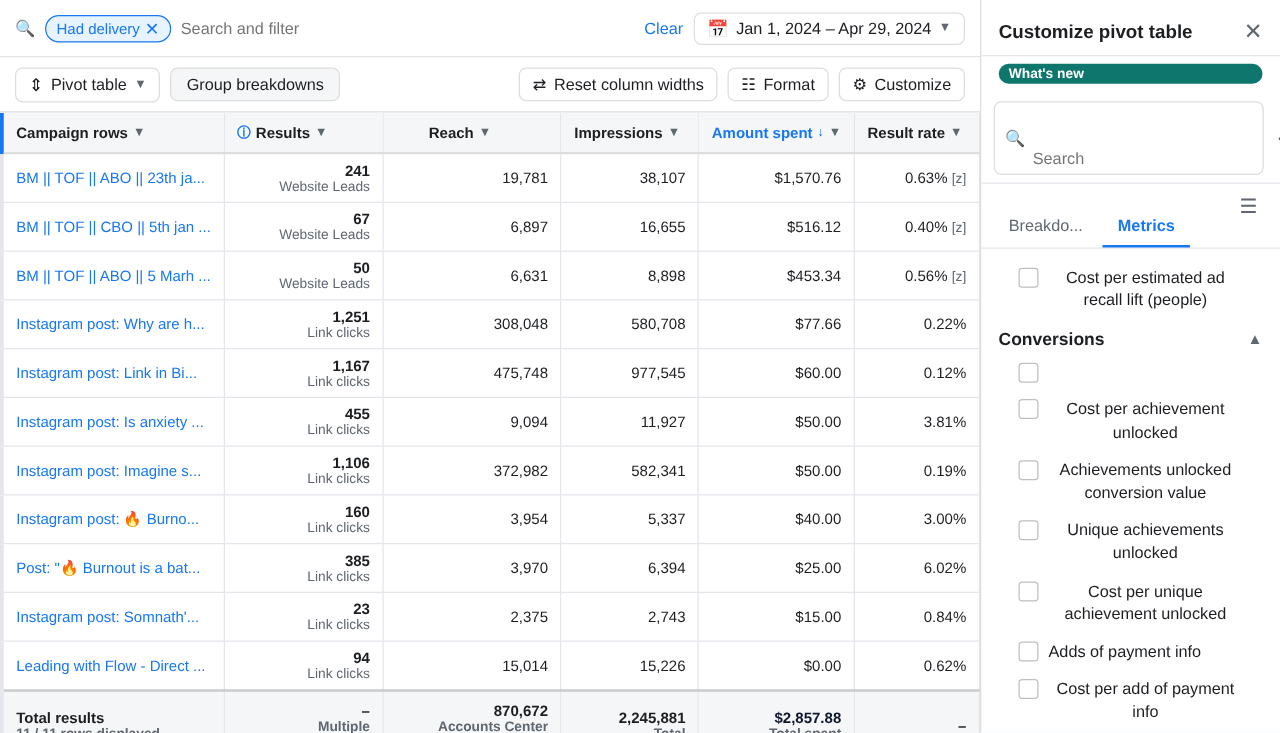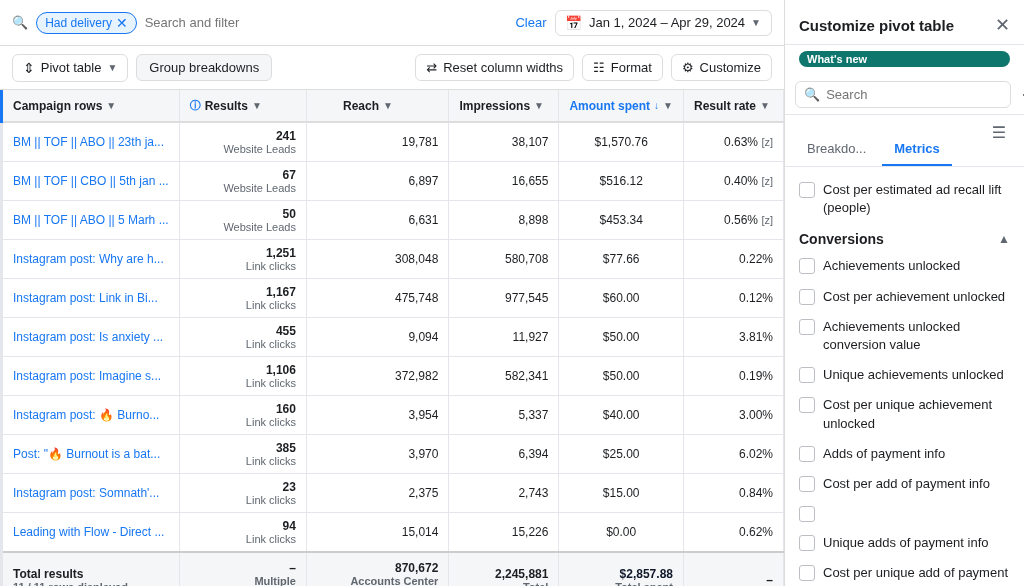--- a/index.html
+++ b/index.html
@@ -34,21 +34,21 @@
     thead tr { background: #f5f6f7; border-bottom: 2px solid #ddd; }
     th { padding: 8px 10px; text-align: left; font-weight: 600; color: #1c1e21; border-right: 1px solid #e4e6eb; white-space: nowrap; position: sticky; top: 0; background: #f5f6f7; z-index: 1; cursor: pointer; }
     th .th-inner { display: flex; align-items: center; gap: 4px; }
     th .sort-icon { color: #1877f2; font-size: 10px; }
     th .filter-icon { font-size: 10px; color: #606770; }
     td { padding: 6px 10px; border-right: 1px solid #e4e6eb; border-bottom: 1px solid #e4e6eb; vertical-align: middle; }
     .campaign-name { color: #1877f2; cursor: pointer; max-width: 160px; overflow: hidden; text-overflow: ellipsis; white-space: nowrap; }
     .result-val { font-weight: 600; text-align: right; display: block; }
     .result-sub { color: #606770; font-size: 11px; display: block; text-align: right; }
     .num-cell { text-align: right; }
-    .amount-cell { color: #1c1e21; text-align: center; font-weight: 500; }
+    .amount-cell { color: #1c1e21; text-align: right; font-weight: 500; }
     .result-rate { text-align: right; }
     .result-rate-sub { color: #606770; font-size: 11px; }
     .total-row { background: #f5f6f7; font-weight: 600; border-top: 2px solid #ccc; }
     .total-row td { padding: 8px 10px; }
     .info-icon { color: #1877f2; font-size: 11px; }
     .amount-header { color: #1877f2; }
     .col-campaign { min-width: 160px; }
     .col-results { min-width: 120px; }
     .col-reach { min-width: 100px; padding-left: 36px; }
     .col-impressions { min-width: 110px; }
@@ -56,30 +56,30 @@
     .col-result-rate { min-width: 100px; }
 
     
     .right-panel { width: 240px; border-left: 1px solid #ddd; background: #fff; display: flex; flex-direction: column; overflow: hidden; }
     .panel-header { display: flex; align-items: center; justify-content: space-between; padding: 14px 14px 8px 14px; border-bottom: 1px solid #e4e6eb; }
     .panel-title { font-size: 15px; font-weight: 600; color: #1c1e21; }
     .close-panel-btn { cursor: pointer; color: #606770; font-size: 18px; }
     .whats-new-badge { background: #0f766e; color: #fff; border-radius: 10px; padding: 2px 8px; font-size: 11px; font-weight: 600; margin: 6px 14px 8px 14px; display: inline-block; }
     .panel-search-row { display: flex; align-items: center; padding: 6px 10px; gap: 6px; border-bottom: 1px solid #e4e6eb; }
     .panel-search-wrap { display: flex; align-items: center; flex: 1; border: 1px solid #ddd; border-radius: 6px; padding: 5px 8px; gap: 6px; background: #fff; }
-    .panel-search-input { border: none; outline: none; font-size: 13px; flex: 1; color: #1c1e21; }
+    .panel-search-input { border: none; outline: none; font-size: 13px; flex: 1; color: #1c1e21; margin-top: 32px; }
     .more-options-btn { cursor: pointer; color: #606770; font-size: 16px; padding: 4px; border-radius: 4px; }
     .panel-tabs { display: flex; border-bottom: 1px solid #e4e6eb; padding: 0 10px; gap: 4px; }
     .panel-tab { padding: 8px 12px; font-size: 13px; cursor: pointer; color: #606770; border-bottom: 2px solid transparent; margin-top: 18px; }
     .panel-tab.active { color: #1877f2; border-bottom: 2px solid #1877f2; font-weight: 600; }
     .panel-tab-icon { padding: 8px; cursor: pointer; color: #606770; }
     .panel-content { flex: 1; overflow-y: auto; padding: 8px 0; }
     .metrics-section-header { display: flex; align-items: center; justify-content: space-between; padding: 8px 14px 4px 14px; font-size: 14px; font-weight: 600; color: #1c1e21; cursor: pointer; }
     .chevron-up { font-size: 12px; color: #606770; }
-    .metric-item { display: flex; align-items: flex-start; gap: 8px; padding: 6px 14px; cursor: pointer; }
+    .metric-item { display: flex; align-items: flex-start; gap: 8px; padding: 6px 30px; cursor: pointer; text-align: center; }
     .metric-checkbox { width: 16px; height: 16px; border: 1.5px solid #bcc0c4; border-radius: 3px; flex-shrink: 0; margin-top: 1px; background: #fff; }
     .metric-label { font-size: 13px; color: #1c1e21; line-height: 1.4; }
 
     
     th:first-child { border-left: 3px solid #1877f2; }
     td:first-child { border-left: 3px solid #e4e6eb; }
   </style>
 </head>
 <body>
 
@@ -385,21 +385,20 @@
         <span class="metric-label">Cost per estimated ad recall lift (people)</span>
       </div>
 
       <div class="metrics-section-header">
         <span>Conversions</span>
         <span class="chevron-up">▲</span>
       </div>
       <div id="metrics-list">
           <div class="metric-item">
     <div class="metric-checkbox"></div>
-    <span class="metric-label">Achievements unlocked</span>
   </div>
           <div class="metric-item">
     <div class="metric-checkbox"></div>
     <span class="metric-label">Cost per achievement unlocked</span>
   </div>
           <div class="metric-item">
     <div class="metric-checkbox"></div>
     <span class="metric-label">Achievements unlocked conversion value</span>
   </div>
           <div class="metric-item">

